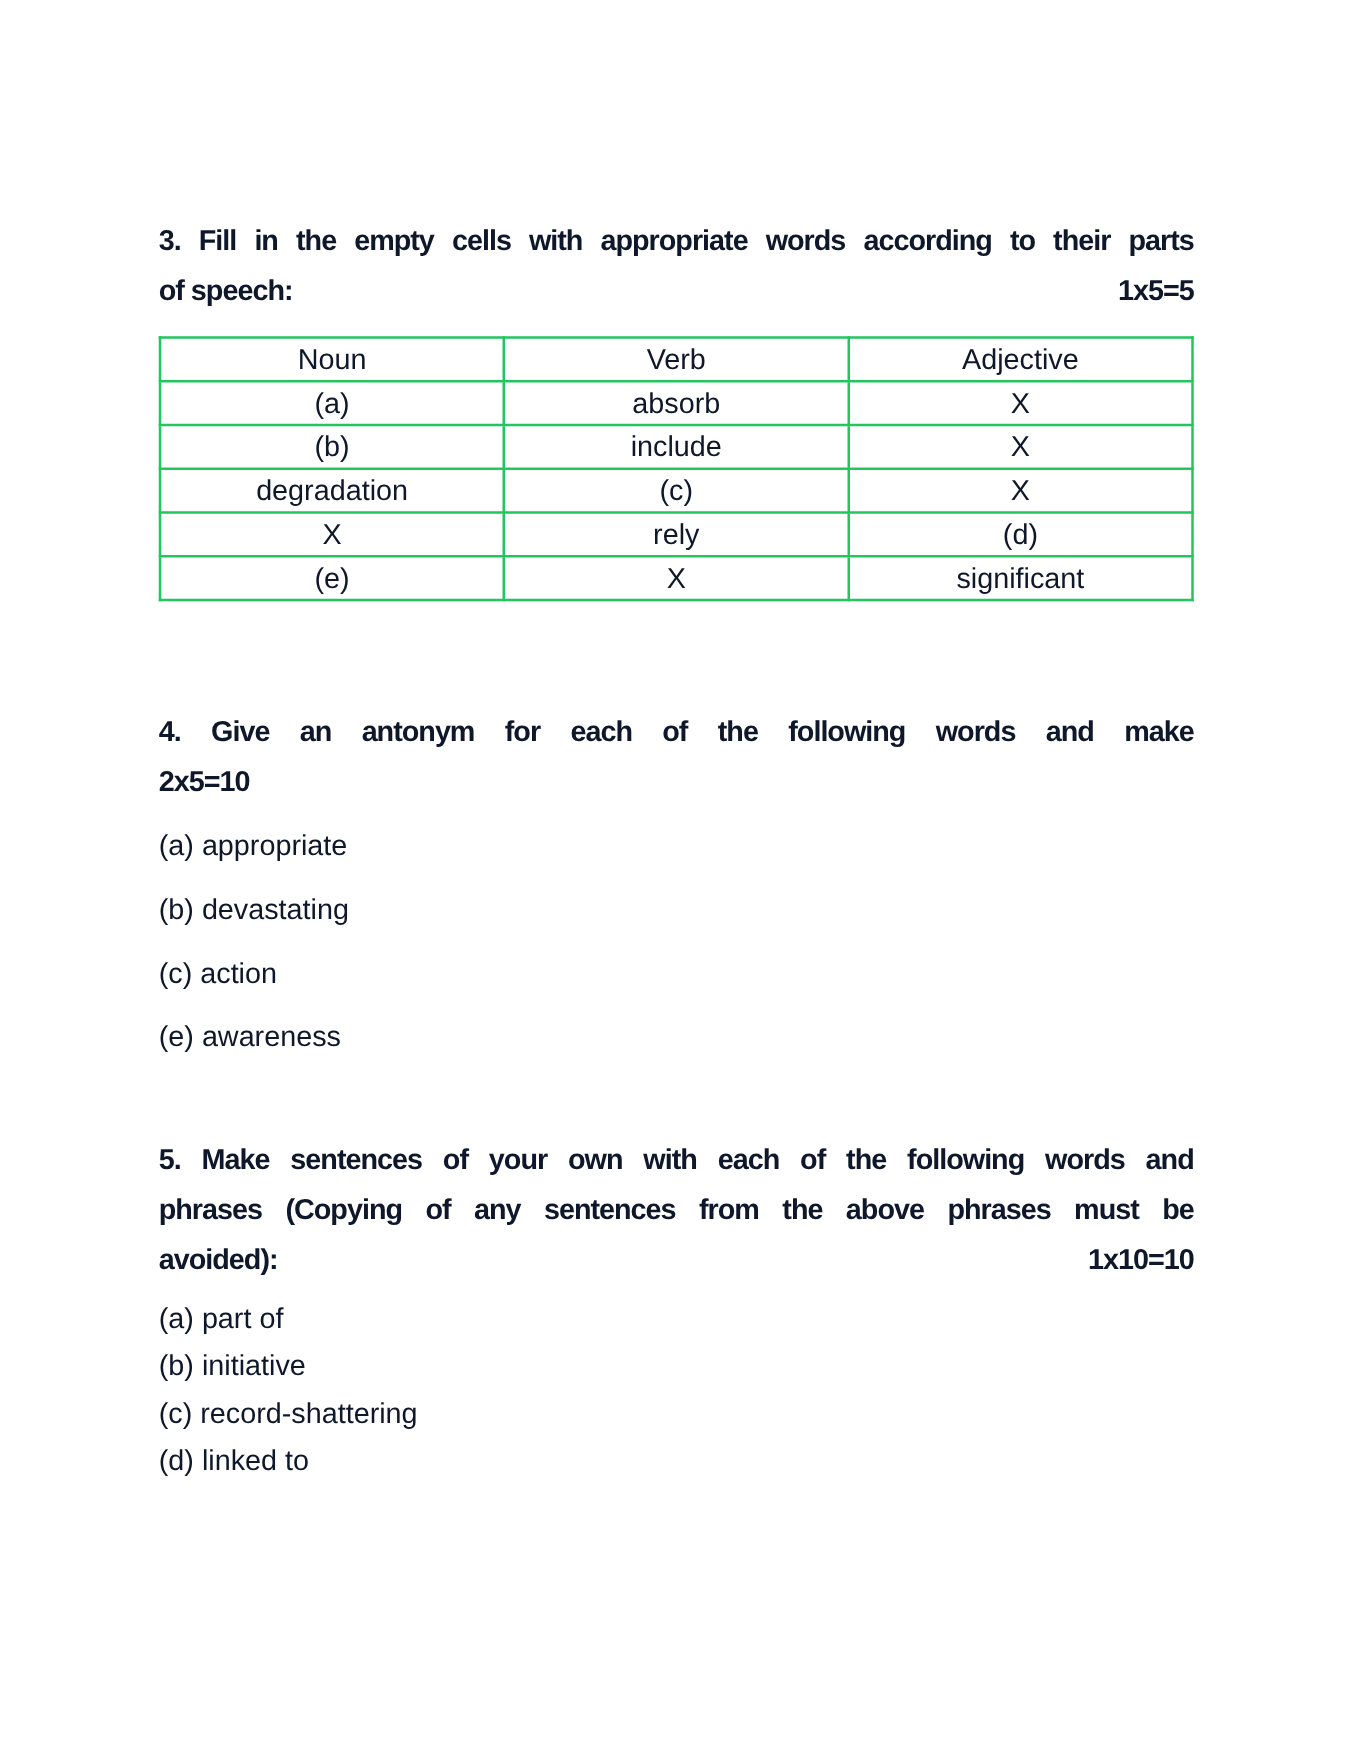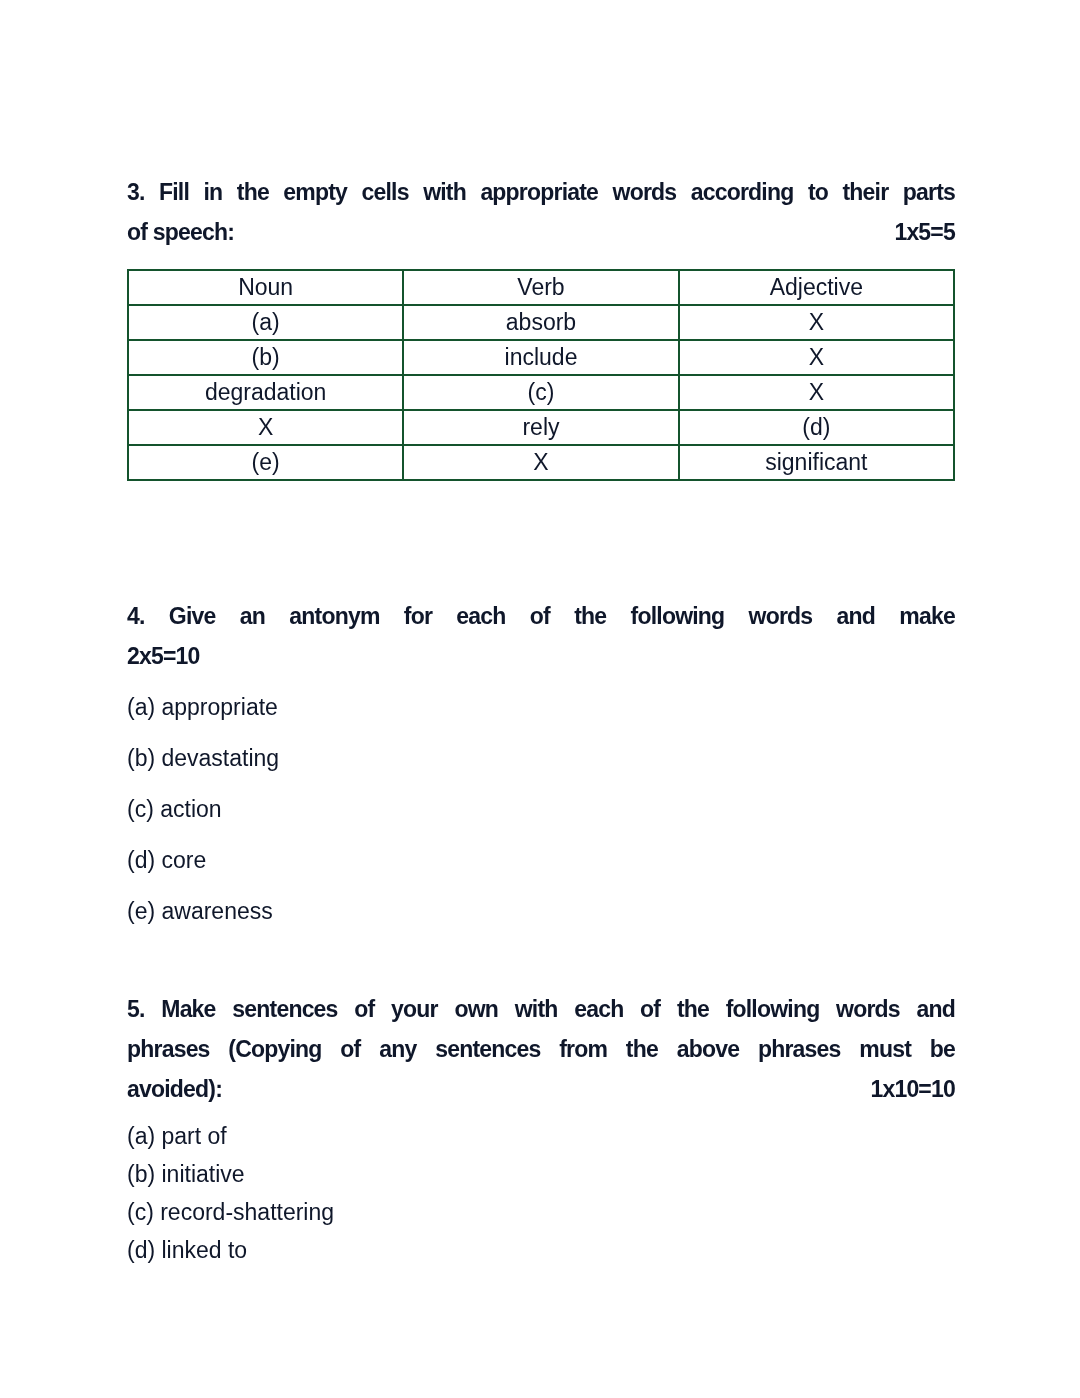--- a/index.html
+++ b/index.html
@@ -35,38 +35,38 @@
   }
 
   
   .pos-table {
     width: 100%;
     border-collapse: collapse;
     table-layout: fixed;
     margin-top: 17px;
   }
   .pos-table th, .pos-table td {
-    border: 2px solid #14532d;
+    border: 2px solid #22c55e;
     height: 33px;
     padding: 0;
     text-align: center;
     vertical-align: middle;
     font-size: 23px;
     font-weight: 400;
   }
 
   
   ul.items {
     list-style: none;
     margin: 0;
     padding: 0;
     font-size: 23px;
     font-weight: 400;
   }
-  .q4-block { margin-top: 115px; }
+  .q4-block { margin-top: 84px; }
   .q4-block ul.items { margin-top: 6px; }
   .q4-block ul.items li { height: 51px; display: flex; align-items: center; }
 
   .q5-block { margin-top: 52px; }
   .q5-block ul.items { margin-top: 8px; }
   .q5-block ul.items li { height: 38px; display: flex; align-items: center; }
 </style>
 </head>
 <body>
 
@@ -124,21 +124,20 @@
       <div class="q-heading">
         <div class="jline">4. Give an antonym for each of the following words and make</div>
         <div class="lastline">
           <span class="marks">2x5=10</span>
         </div>
       </div>
       <ul class="items">
         <li>(a) appropriate</li>
         <li>(b) devastating</li>
         <li>(c) action</li>
-        <li>(d) core</li>
         <li>(e) awareness</li>
       </ul>
     </div>
 
     <div class="q5-block">
       <div class="q-heading">
         <div class="jline">5. Make sentences of your own with each of the following words and</div>
         <div class="jline">phrases (Copying of any sentences from the above phrases must be</div>
         <div class="lastline">
           <span>avoided):</span>

